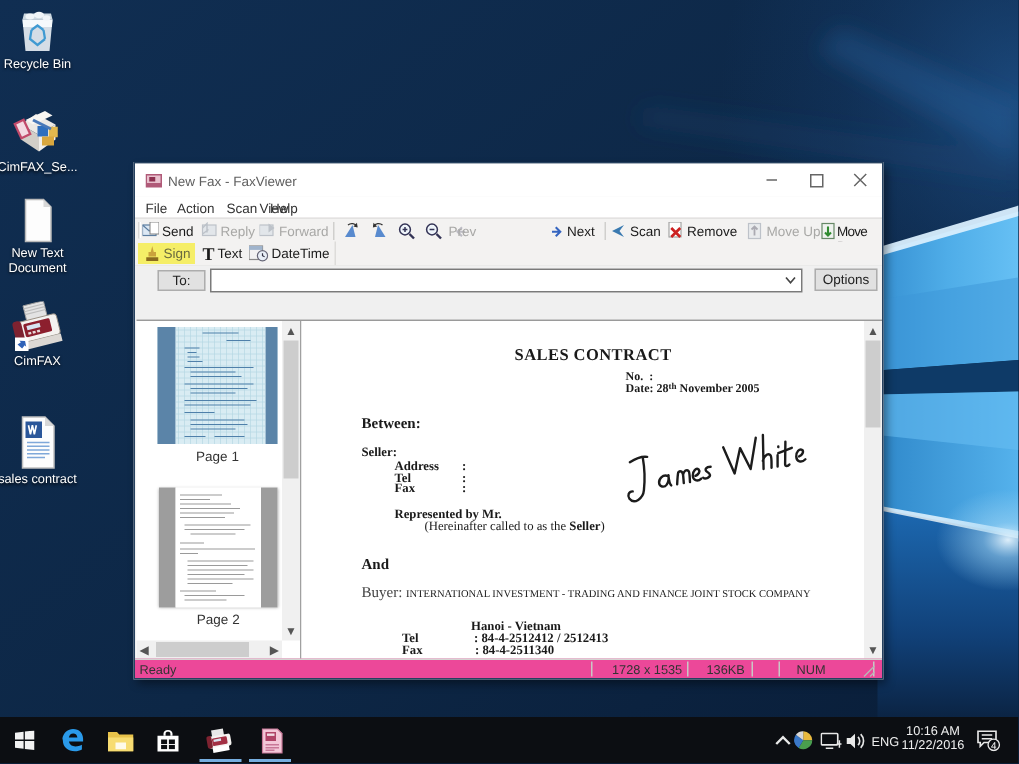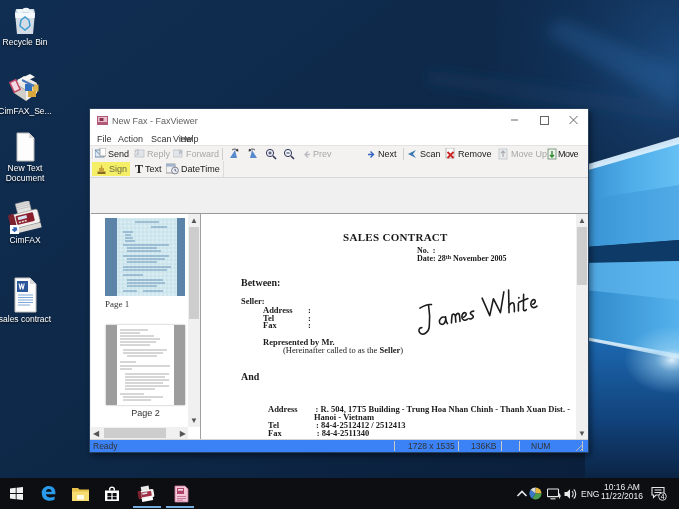--- a/index.html
+++ b/index.html
@@ -18,21 +18,21 @@
 #tb2{position:absolute;left:0;top:52px;width:100%;height:16px;background:#f3f2f1;border-bottom:1px solid #d8d7d5;}
 .tbt{position:absolute;top:3px;font-size:9px;color:#1a1a1a;}
 .tbt.dis{color:#a8a8a6;}
 #torow{position:absolute;left:0;top:68px;width:100%;height:20px;background:#f0f0f0;}
 #remrow{position:absolute;left:0;top:88px;width:100%;height:16px;background:#f0f0f0;}
 .btn{position:absolute;background:#e1e1e1;border:1px solid #adadad;font-size:9px;color:#222;text-align:center;}
 .field{position:absolute;background:#fff;border:1px solid #7a7a7a;}
 #content{position:absolute;left:1px;top:104px;width:497px;height:226px;background:#fff;border-top:1px solid #9a9a9a;box-sizing:border-box;}
 #thumbs{position:absolute;left:0;top:0;width:97px;height:226px;background:#fff;}
 #docarea{position:absolute;left:110px;top:0;width:375px;height:226px;background:#fff;overflow:hidden;font-family:"Liberation Serif",serif;color:#1a1a1a;}
-#statusbar{position:absolute;left:0;top:330px;width:100%;height:12px;background:#3b82f6;border-top:1px solid #d5d4d2;font-size:8.5px;color:#333;}
+#statusbar{position:absolute;left:0;top:330px;width:100%;height:12px;background:#ec4899;border-top:1px solid #d5d4d2;font-size:8.5px;color:#333;}
 .sbsep{position:absolute;top:1px;width:1px;height:10px;background:#c9c8c6;}
 
 .sb{background:#f0f0f0;}
 .sbarrow{position:absolute;font-size:8px;color:#555;text-align:center;line-height:11px;width:100%;}
 
 #taskbar{position:absolute;left:0;top:478px;width:679px;height:31px;background:#0c0e12;}
 #taskbar .tico{position:absolute;top:0;height:31px;display:flex;align-items:center;justify-content:center;}
 .tray{position:absolute;top:0;height:31px;color:#eee;display:flex;align-items:center;}
 .ulbar{position:absolute;top:28px;height:2px;background:#76aee0;}
 </style>
@@ -231,21 +231,21 @@
         <path d="M3.4 5 h3.2 M5 3.4 v3.2" stroke="#335" stroke-width="1"></path>
       </svg>
   <svg class="abs" style="left:193px;top:2px" width="12" height="12" viewBox="0 0 12 12">
         <circle cx="5" cy="5" r="3.6" fill="#eef4fa" stroke="#335" stroke-width="1"></circle>
         <path d="M8 8 L11 11" stroke="#335" stroke-width="1.6"></path>
         <path d="M3.4 5 h3.2" stroke="#335" stroke-width="1"></path>
       </svg>
   <svg class="abs" style="left:212px;top:4px" width="9" height="9" viewBox="0 0 9 9" opacity=".5">
         <path d="M8 4.5 L3 4.5 M6 1.5 L3 4.5 L6 7.5" stroke="#889" stroke-width="1.4" fill="none"></path>
       </svg>
-  <span class="tbt dis" style="left:223px;">Prev</span>
+  <span class="tbt dis" style="left:209px;">Prev</span>
   <div class="abs" style="left:246px;top:18px;width:25px;height:11px;background:#fff;border:1px solid #707070;text-align:center;font-size:8.5px;line-height:11px;color:#111;">1/4</div>
   <svg class="abs" style="left:277px;top:4px" width="9" height="9" viewBox="0 0 9 9">
         <path d="M1 4.5 L6 4.5 M3.5 1.5 L6.5 4.5 L3.5 7.5" stroke="#3565c0" stroke-width="1.4" fill="none"></path>
       </svg>
   <span class="tbt" style="left:288px;">Next</span>
   <div class="abs" style="left:313px;top:2px;width:1px;height:12px;background:#d0cfcd;"></div>
   <svg class="abs" style="left:316px;top:3px" width="12" height="10" viewBox="0 0 12 10">
         <path d="M10 1 L2 5 L10 9 L7 5 Z" fill="#3a7ab0"></path>
       </svg>
   <span class="tbt" style="left:330px;">Scan</span>
@@ -280,20 +280,29 @@
   <svg class="abs" style="left:76px;top:2px" width="13" height="12" viewBox="0 0 13 12">
         <rect x="0" y="1" width="9" height="9" fill="#f2f2f2" stroke="#888" stroke-width=".8"></rect>
         <rect x="0" y="1" width="9" height="2.6" fill="#a0b4cc"></rect>
         <circle cx="9" cy="7.5" r="3.4" fill="#e8eef6" stroke="#667" stroke-width=".8"></circle>
         <path d="M9 5.8 L9 7.5 L10.4 8.2" stroke="#334" stroke-width=".8" fill="none"></path>
       </svg>
   <span class="tbt" style="left:91px;">DateTime</span>
   <div class="abs" style="left:133px;top:0;width:1px;height:16px;background:#dddcda;"></div>
  </div>
 
+ <div id="torow">
+  <div class="btn" style="left:15px;top:3px;width:30px;height:12px;line-height:12px;">To:</div>
+  <div class="field" style="left:50px;top:2px;width:393px;height:14px;">
+    <svg class="abs" style="right:3px;top:4px" width="8" height="6" viewBox="0 0 8 6">
+          <path d="M1 1 L4 4.5 L7 1" stroke="#444" stroke-width="1.1" fill="none"></path>
+        </svg>
+  </div>
+  <div class="btn" style="left:453px;top:2px;width:40px;height:13px;line-height:13px;">Options</div>
+ </div>
 
 
  <div id="content">
   <div id="thumbs">
 
    <div class="abs" style="left:14px;top:4px;width:80px;height:78px;background:#cfe7ee;">
     <div class="abs" style="left:0;top:0;width:12px;height:78px;background:#5b84a8;"></div>
     <div class="abs" style="right:0;top:0;width:8px;height:78px;background:#5b84a8;"></div>
     <svg class="abs" style="left:12px;top:0" width="60" height="78" viewBox="0 0 60 78">
      <rect width="60" height="78" fill="#d9ecf3"></rect>
@@ -306,21 +315,21 @@
       <path d="M6 14 h10 M8 17 h6 M8 20 h8 M8 23 h10"></path>
       <path d="M6 27 h46 M10 30 h30 M10 33 h34"></path>
       <path d="M6 38 h46 M10 41 h38 M10 44 h30"></path>
       <path d="M6 49 h48 M6 52 h44"></path>
       <path d="M6 57 h20"></path>
       <path d="M10 62 h36 M10 65 h38 M10 68 h30"></path>
       <path d="M6 73 h14 M26 73 h20"></path>
      </g>
     </svg>
    </div>
-   <div class="abs" style="left:14px;top:85px;width:80px;font-size:9px;color:#333;font-family:Liberation Serif, serif;">Page 1</div>
+   <div class="abs" style="left:14px;top:85px;width:80px;text-align:center;font-size:9px;color:#333;">Page 1</div>
 
    <div class="abs" style="left:15px;top:111px;width:79px;height:80px;background:#fff;box-shadow:0 0 2px rgba(0,0,0,.35);">
     <div class="abs" style="left:0;top:0;width:11px;height:80px;background:#9d9d9d;"></div>
     <div class="abs" style="right:0;top:0;width:11px;height:80px;background:#9d9d9d;"></div>
     <svg class="abs" style="left:11px;top:0" width="57" height="80" viewBox="0 0 57 80">
      <rect width="57" height="80" fill="#fff"></rect>
      <g stroke="#9a9a9a" stroke-width=".8">
       <path d="M3 5 h28 M3 8 h20 M3 11 h34 M3 14 h40 M3 17 h36 M3 20 h30"></path>
       <path d="M6 25 h44 M6 28 h40 M10 31 h30"></path>
       <path d="M3 37 h16 M3 41 h50 M3 44 h12"></path>
@@ -370,21 +379,21 @@
      <path d="M114.8 19.5 L113.5 27"></path>
      <path d="M116.3 13.8 L116.2 14.3"></path>
      <path d="M121.5 11.5 L118.7 26.3 C118.5 27.9 120.3 28.1 121.5 27"></path>
      <path d="M115.5 18.3 L125 16.3"></path>
      <path d="M128.8 22.8 C131 22.3 132.6 20.4 131.6 18.9 C130 17.4 127.3 19.4 126.9 22.6 C126.5 25.8 129.5 27.6 132.6 25.4"></path>
     </g>
    </svg>
    <div class="abs" style="left:62px;top:123px;font-size:8.5px;font-weight:bold;">Represented by Mr.</div>
    <div class="abs" style="left:70px;top:131px;font-size:8.5px;padding-left:12px;">(Hereinafter called to as the <b>Seller</b>)</div>
    <div class="abs" style="left:40px;top:157px;font-size:10px;font-weight:bold;">And</div>
-   <div class="abs" style="left:67px;top:190px;font-size:8.5px;font-weight:bold;">Address<span style="margin-left:18px;">: R. 504, 17T5 Building - Trung Hoa Nhan Chinh - Thanh Xuan Dist. -</span></div>
+   <div class="abs" style="left:40px;top:176px;font-size:10px;color:#444;white-space:nowrap;">Buyer: <span style="font-size:7px;color:#1a1a1a;">INTERNATIONAL INVESTMENT - TRADING AND FINANCE JOINT STOCK COMPANY</span></div>
    <div class="abs" style="left:113px;top:198px;font-size:8.5px;font-weight:bold;">Hanoi - Vietnam</div>
    <div class="abs" style="left:67px;top:206px;font-size:8.5px;font-weight:bold;">Tel<span style="margin-left:37px;">: 84-4-2512412 / 2512413</span></div>
    <div class="abs" style="left:67px;top:214px;font-size:8.5px;font-weight:bold;">Fax<span style="margin-left:35px;">: 84-4-2511340</span></div>
   </div>
 
   <div class="abs sb" style="left:485px;top:0;width:12px;height:226px;">
    <div class="sbarrow" style="top:1px;">▲</div>
    <div class="abs" style="left:1px;top:13px;width:10px;height:58px;background:#cdcdcd;"></div>
    <div class="sbarrow" style="top:214px;">▼</div>
   </div>

